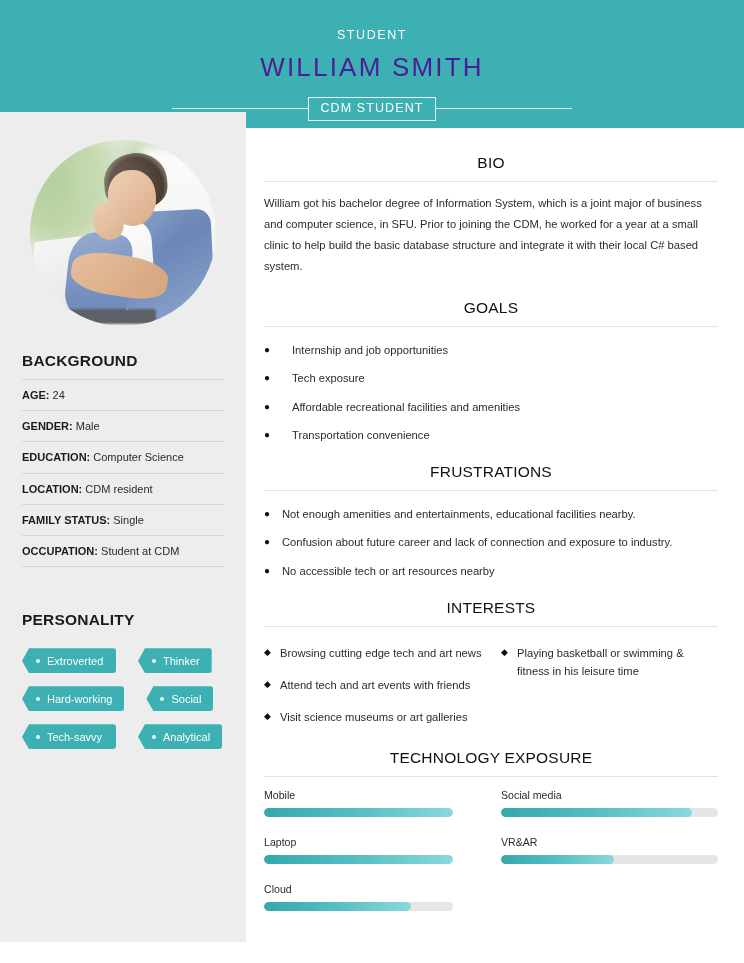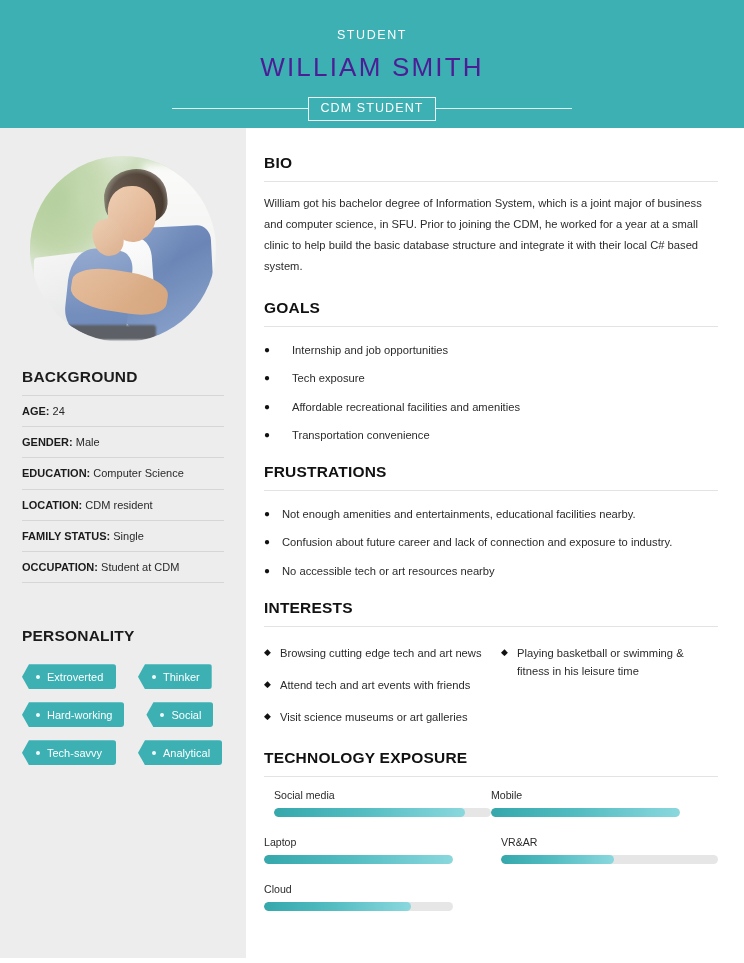--- a/index.html
+++ b/index.html
@@ -64,21 +64,21 @@
     font-size: 12.5px;
     letter-spacing: 1.1px;
     padding: 4px 11px 5px;
     white-space: nowrap;
     line-height: 1;
   }
 
   
   .sidebar {
     position: absolute;
-    left: 0; top: 128px;
+    left: 0; top: 112px;
     width: 246px;
     height: 830px;
     background: #ededed;
     padding: 0 22px;
   }
 
   .avatar-wrap {
     display: flex;
     justify-content: center;
     margin-top: 28px;
@@ -248,23 +248,24 @@
   .main {
     position: absolute;
     left: 246px; top: 128px;
     width: 498px;
     height: 835px;
     background: #ffffff;
     padding: 26px 26px 0 18px;
   }
   .sec-title {
     font-size: 15.5px;
-    font-weight: 700;
+    font-weight: 400;
     color: #111111;
     letter-spacing: 0.2px;
+    text-align: center;
   }
   .sec-rule {
     height: 1px;
     background: #e3e3e3;
     margin-top: 9px;
   }
   .bio-text {
     font-size: 11.2px;
     line-height: 1.88;
     color: #2b2b2b;
@@ -503,32 +504,32 @@
           <span class="dia">◆</span>
           <span>Playing basketball or swimming &amp; fitness in his leisure time</span>
         </div>
       </div>
     </div>
 
     <div class="sec-title" style="margin-top:16px">TECHNOLOGY EXPOSURE</div>
     <div class="sec-rule"></div>
     <div class="tech-grid">
 
+      <div class="tech-item">
+        <div class="tech-label">Mobile</div>
+        <div class="bar-track">
+          <div class="bar-fill" style="width: 100%;"></div>
+        </div>
+      </div>
       <div class="tech-item right">
         <div class="tech-label">Social media</div>
         <div class="bar-track">
           <div class="bar-fill" style="width: 88%;"></div>
         </div>
       </div>
-      <div class="tech-item">
-        <div class="tech-label">Mobile</div>
-        <div class="bar-track">
-          <div class="bar-fill" style="width: 100%;"></div>
-        </div>
-      </div>
 
       <div class="tech-item">
         <div class="tech-label">Laptop</div>
         <div class="bar-track">
           <div class="bar-fill" style="width: 100%;"></div>
         </div>
       </div>
       <div class="tech-item right">
         <div class="tech-label">VR&amp;AR</div>
         <div class="bar-track">

